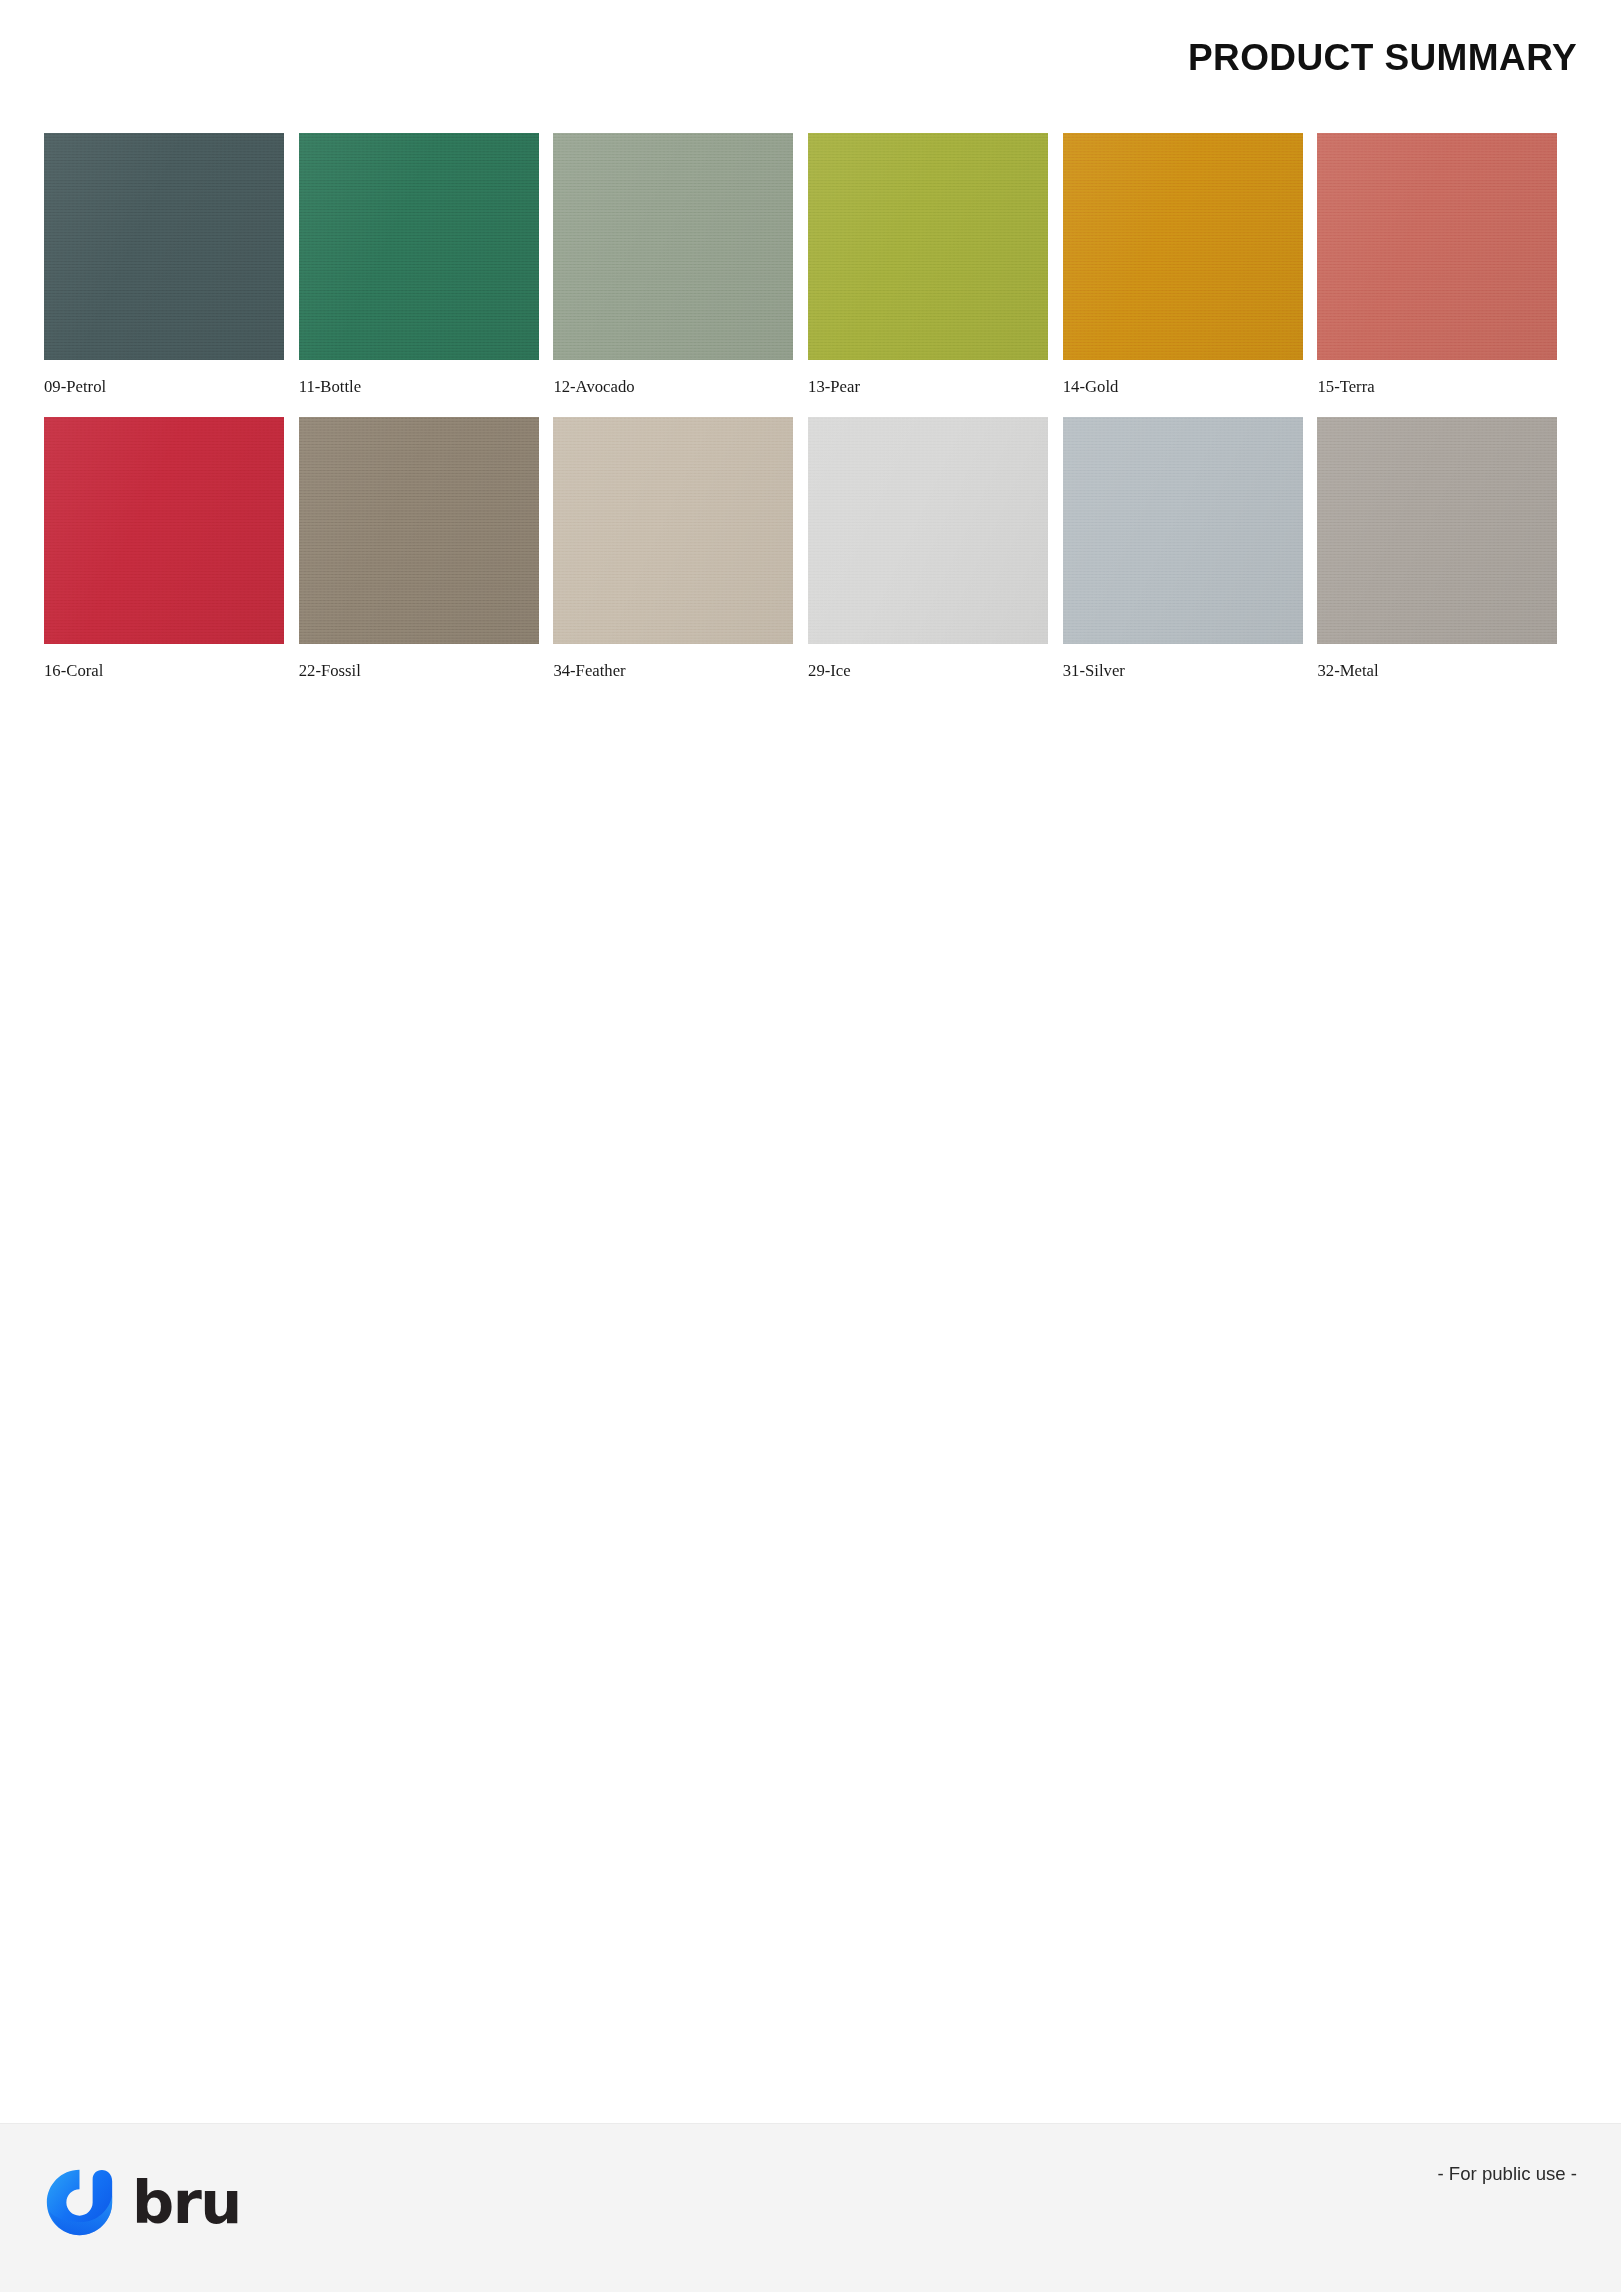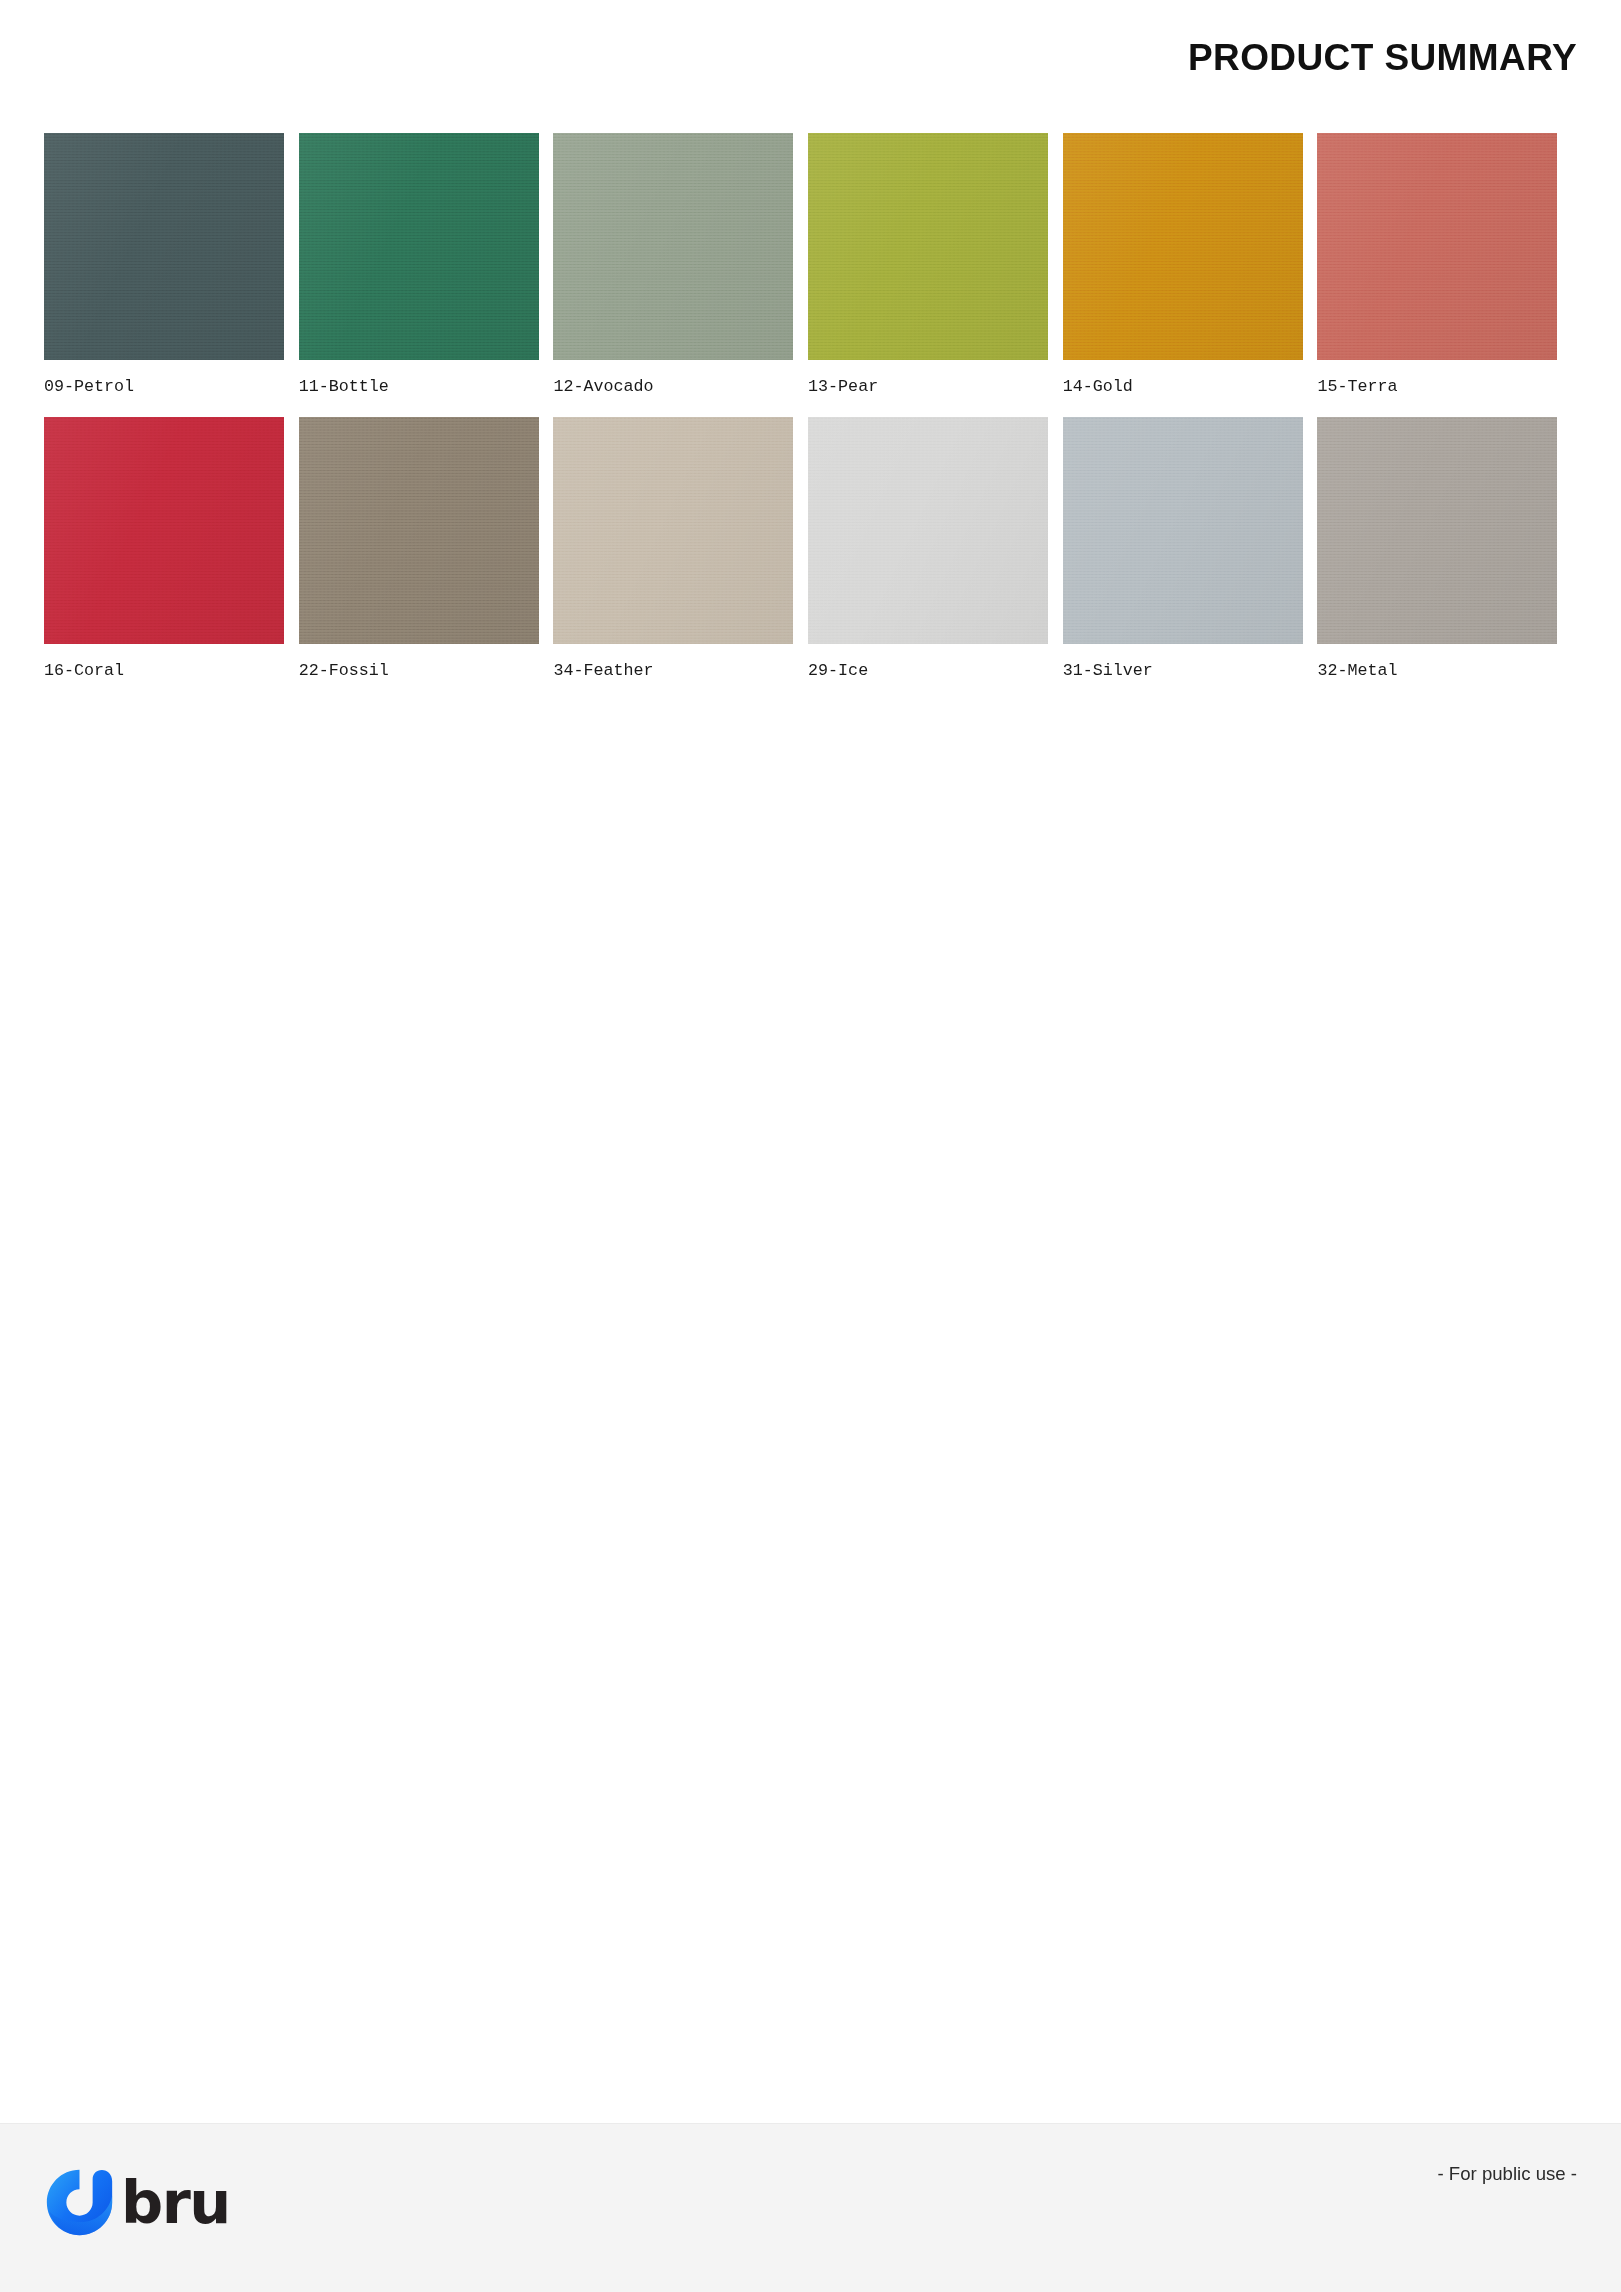--- a/index.html
+++ b/index.html
@@ -73,41 +73,41 @@
     position: absolute;
     inset: 0;
     pointer-events: none;
     background: linear-gradient(115deg, rgba(255,255,255,0.055) 0%, rgba(255,255,255,0.0) 42%, rgba(0,0,0,0.035) 100%);
   }
   .swatch-label {
     margin-top: 16.7px;
     font-size: 16.7px;
     line-height: 19.6px;
     color: #1a1a1a;
-    font-family: Liberation Mono, monospace;
+    font-family: Liberation Serif, serif;
     white-space: nowrap;
   }
 
   
   .page-footer {
     position: absolute;
     left: 0;
     right: 0;
     top: 2123px;
     height: 170px;
     background: #f4f4f4;
     border-top: 1px solid #ebebeb;
   }
   .footer-brand {
     position: absolute;
     left: 44px;
     top: 43px;
     display: flex;
     align-items: center;
-    gap: 6px;
+    gap: 17px;
   }
   .brand-mark {
     width: 71px;
     height: 71px;
     display: block;
   }
   .brand-word {
     font-size: 59px;
     line-height: 59px;
     font-weight: 700;

